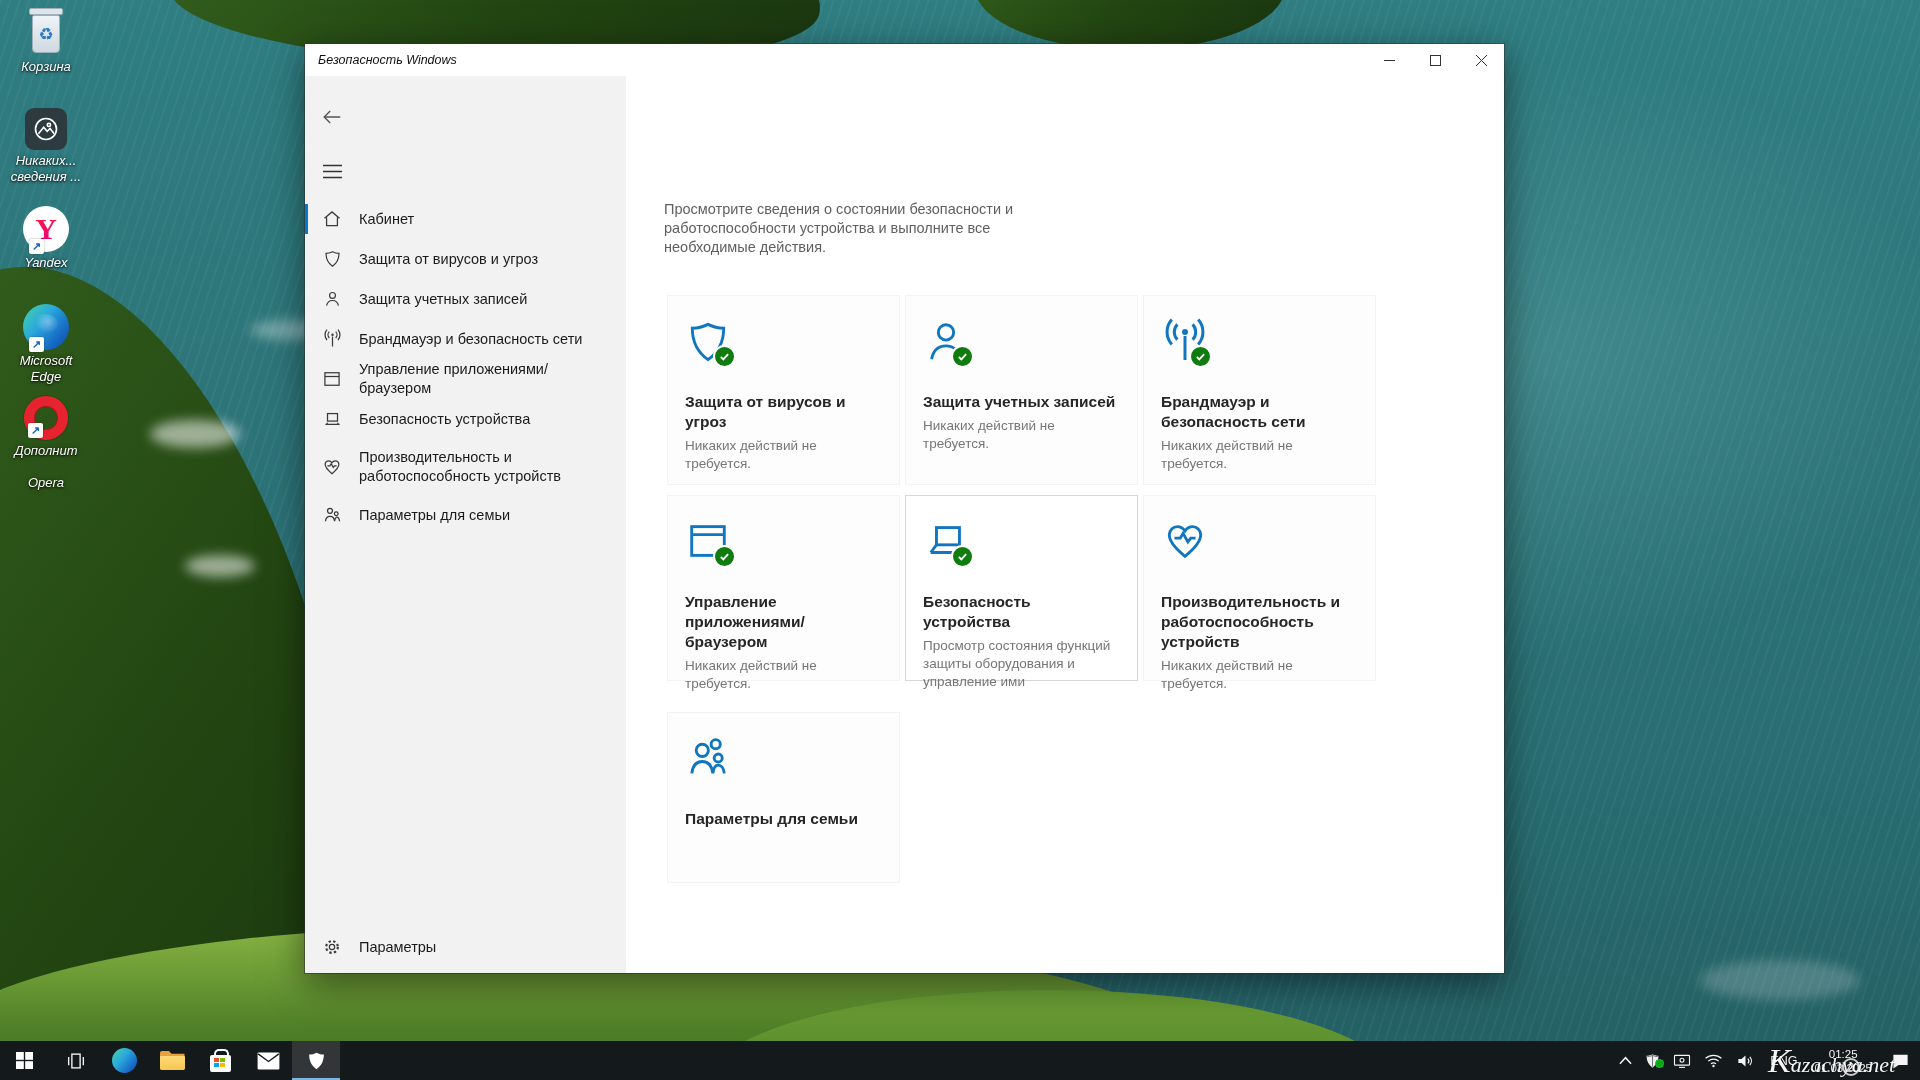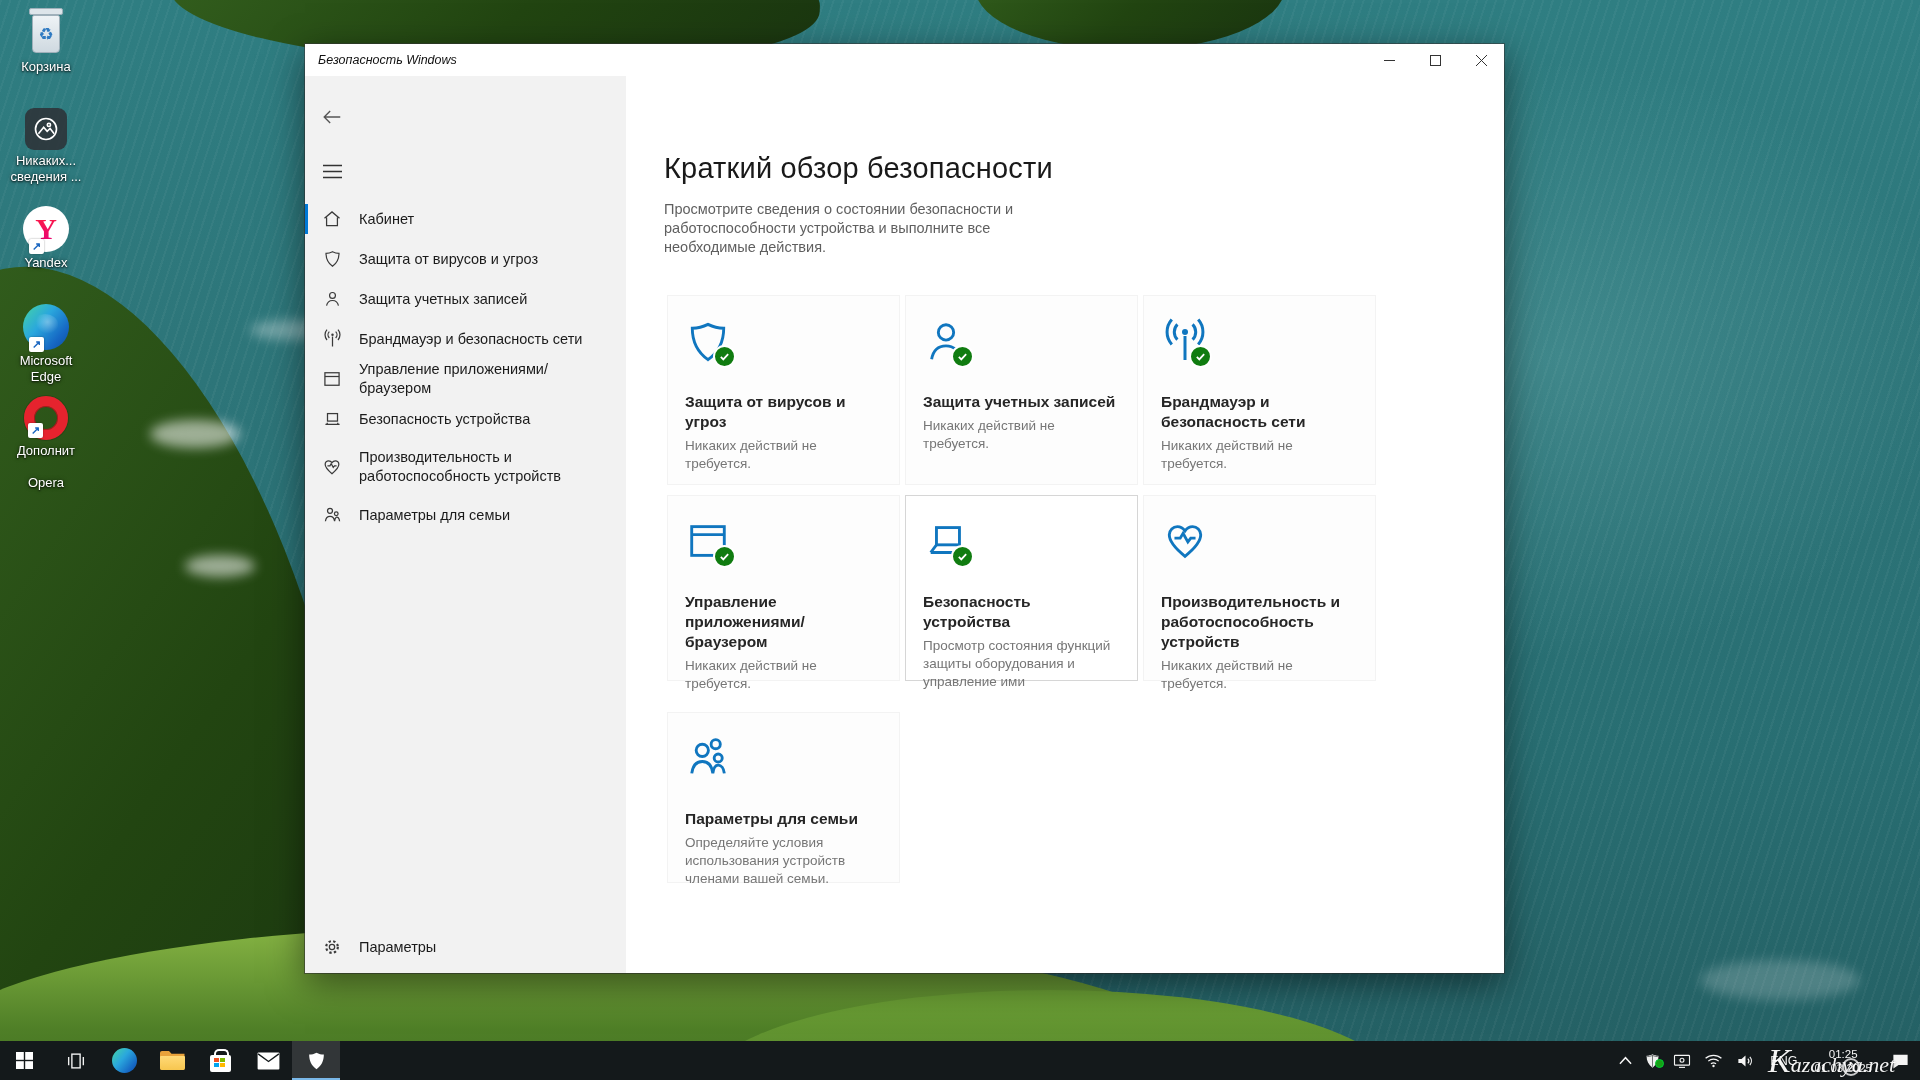--- a/index.html
+++ b/index.html
@@ -25,21 +25,21 @@
     border-radius:50% 50% 0 0; background: linear-gradient(180deg,#6ca035, #3a641f); }
   .foam { position:absolute; background:rgba(255,255,255,.55); border-radius:50%; filter:blur(6px); }
   .foam1 { left:150px; top:420px; width:90px; height:28px; }
   .foam2 { left:185px; top:555px; width:70px; height:22px; }
   .foam3 { left:250px; top:320px; width:80px; height:20px; opacity:.6; }
   .foam4 { left:1700px; top:960px; width:160px; height:40px; opacity:.35; }
 
   
   .dicon { position:absolute; width:76px; text-align:center; cursor:default; }
   .dicon .dlabel { display:block; color:#fff; font-size:13px; line-height:16px;
-    text-shadow:0 1px 2px rgba(0,0,0,.85), 0 0 4px rgba(0,0,0,.5); margin-top:3px; }
+    text-shadow:0 1px 2px rgba(0,0,0,.85), 0 0 4px rgba(0,0,0,.5); margin-top:3px;font-style:italic; }
   .dart { position:absolute; left:6px; bottom:-2px; width:15px; height:15px; background:#fff;
     border-radius:2px; box-shadow:0 0 2px rgba(0,0,0,.4); font-size:11px; line-height:15px;
     color:#1a66c0; font-weight:bold; }
   .bin-icon { position:relative; width:40px; height:48px; margin:0 auto; }
   .bin-lid { position:absolute; top:0; left:3px; width:34px; height:7px; background:#dde5ea;
     border:1px solid #9fb0ba; border-radius:2px; }
   .bin-body { position:absolute; top:7px; left:6px; width:28px; height:38px;
     background:linear-gradient(180deg,#eef3f6,#cfd9e0); border:1px solid #9fb0ba;
     border-radius:2px 2px 4px 4px; color:#2f7ac2; font-size:17px; line-height:38px; }
   .info-icon { width:42px; height:42px; margin:0 auto; background:rgba(45,50,56,.88);
@@ -321,21 +321,20 @@
               <circle cx="12" cy="12" r="3.2"></circle>
               <circle cx="12" cy="12" r="7" stroke-width="2.6" stroke-dasharray="2.8 2.8"></circle>
             </svg>
             </span>
           <span class="nlabel">Параметры</span>
         </div>
       </div>
     </div>
 
     <div class="content">
-      <div class="h1">Краткий обзор безопасности</div>
       <div class="desc">Просмотрите сведения о состоянии безопасности и работоспособности устройства и выполните все необходимые действия.</div>
 
       <div class="tile" style="left:41px; top:219px; height:190px;">
         <div class="tile-icon">
           <svg width="46" height="48" viewBox="0 0 24 24" fill="none" stroke="#1076bf" stroke-width="1.5">
             <path d="M12 2.8c2.6 1.3 5.2 2 8.2 2 0 7.2-2.6 12.4-8.2 16.4C6.4 17.2 3.8 12 3.8 4.8c3 0 5.6-.7 8.2-2z"></path>
           </svg>
           <span class="badge">
             <svg width="13" height="13" viewBox="0 0 16 16" fill="none" stroke="#fff" stroke-width="2.2">
                 <path d="M3.5 8.5l3 3 6-6.5"></path>
@@ -425,21 +424,20 @@
       <div class="tile" style="left:41px; top:636px; height:171px;">
         <div class="tile-icon">
           <svg width="48" height="46" viewBox="0 0 24 24" fill="none" stroke="#1076bf" stroke-width="1.5">
             <circle cx="8.5" cy="8" r="3.2"></circle>
               <circle cx="15.5" cy="4.8" r="2.4"></circle>
               <circle cx="16.8" cy="12" r="2.1"></circle>
             <path d="M3 20c.5-4 2.5-6.2 5.5-6.2S13.5 16 14 20M14 20c.3-2.5 1.2-4.3 2.8-4.3s2.9 1.8 3.2 4.3"></path>
           </svg>
         </div>
         <div class="tile-title">Параметры для семьи</div>
-        <div class="tile-status">Определяйте условия использования устройств членами вашей семьи.</div>
       </div>
     </div>
   </div>
 </div>
 
 <div class="taskbar">
   <div class="start-btn">
     <svg width="17" height="17" viewBox="0 0 17 17">
       <rect x="0" y="0" width="7.8" height="7.8" fill="#fff"></rect>
         <rect x="9.2" y="0" width="7.8" height="7.8" fill="#fff"></rect>

